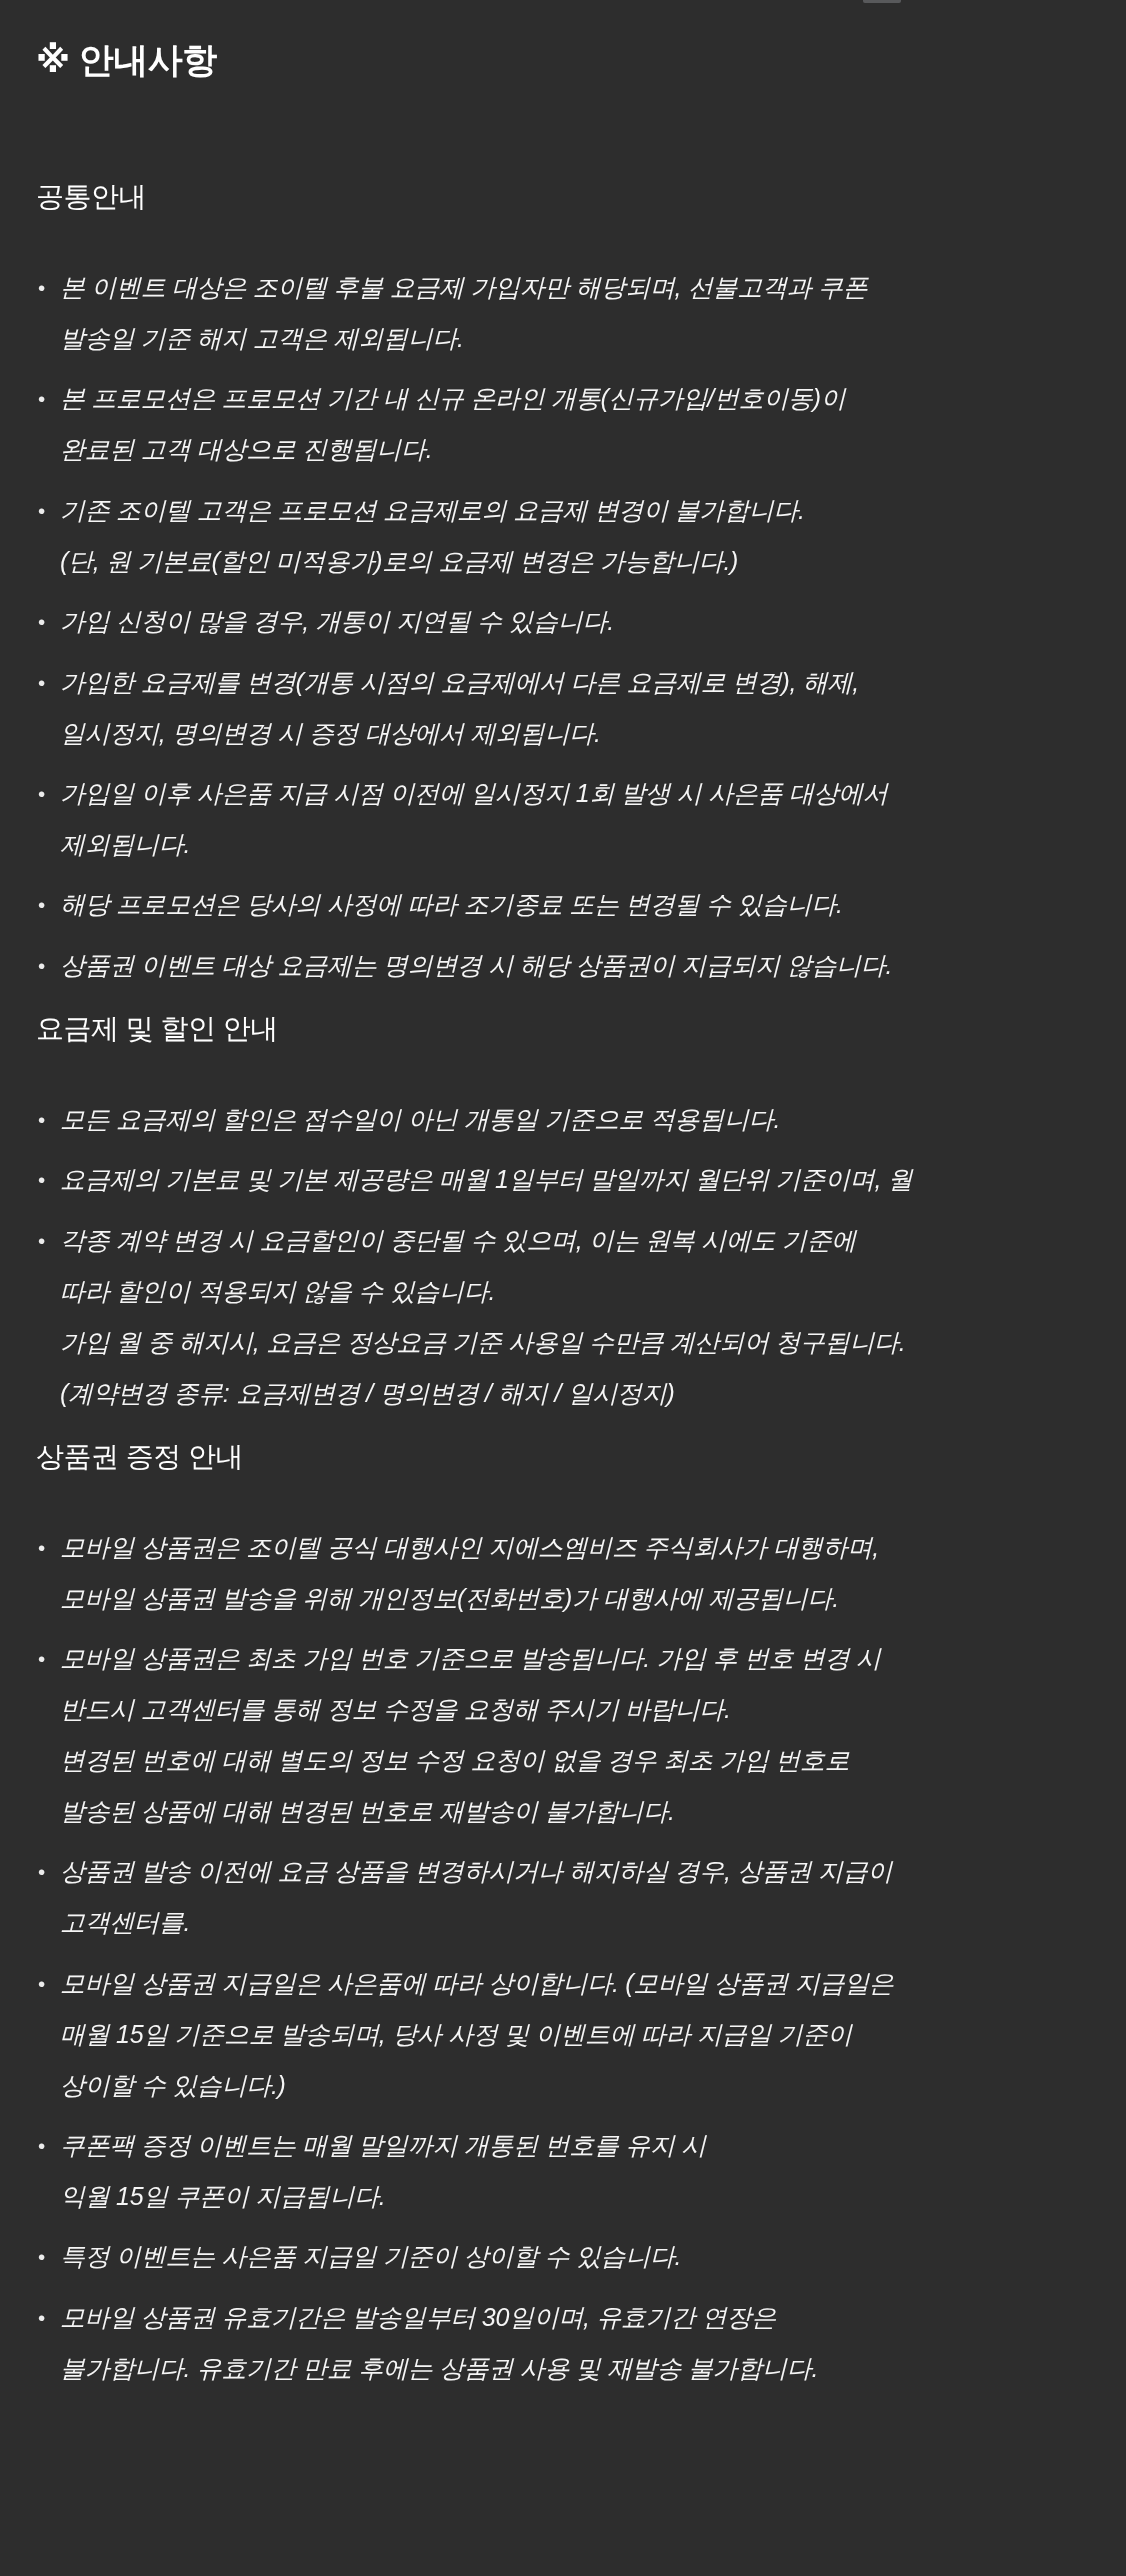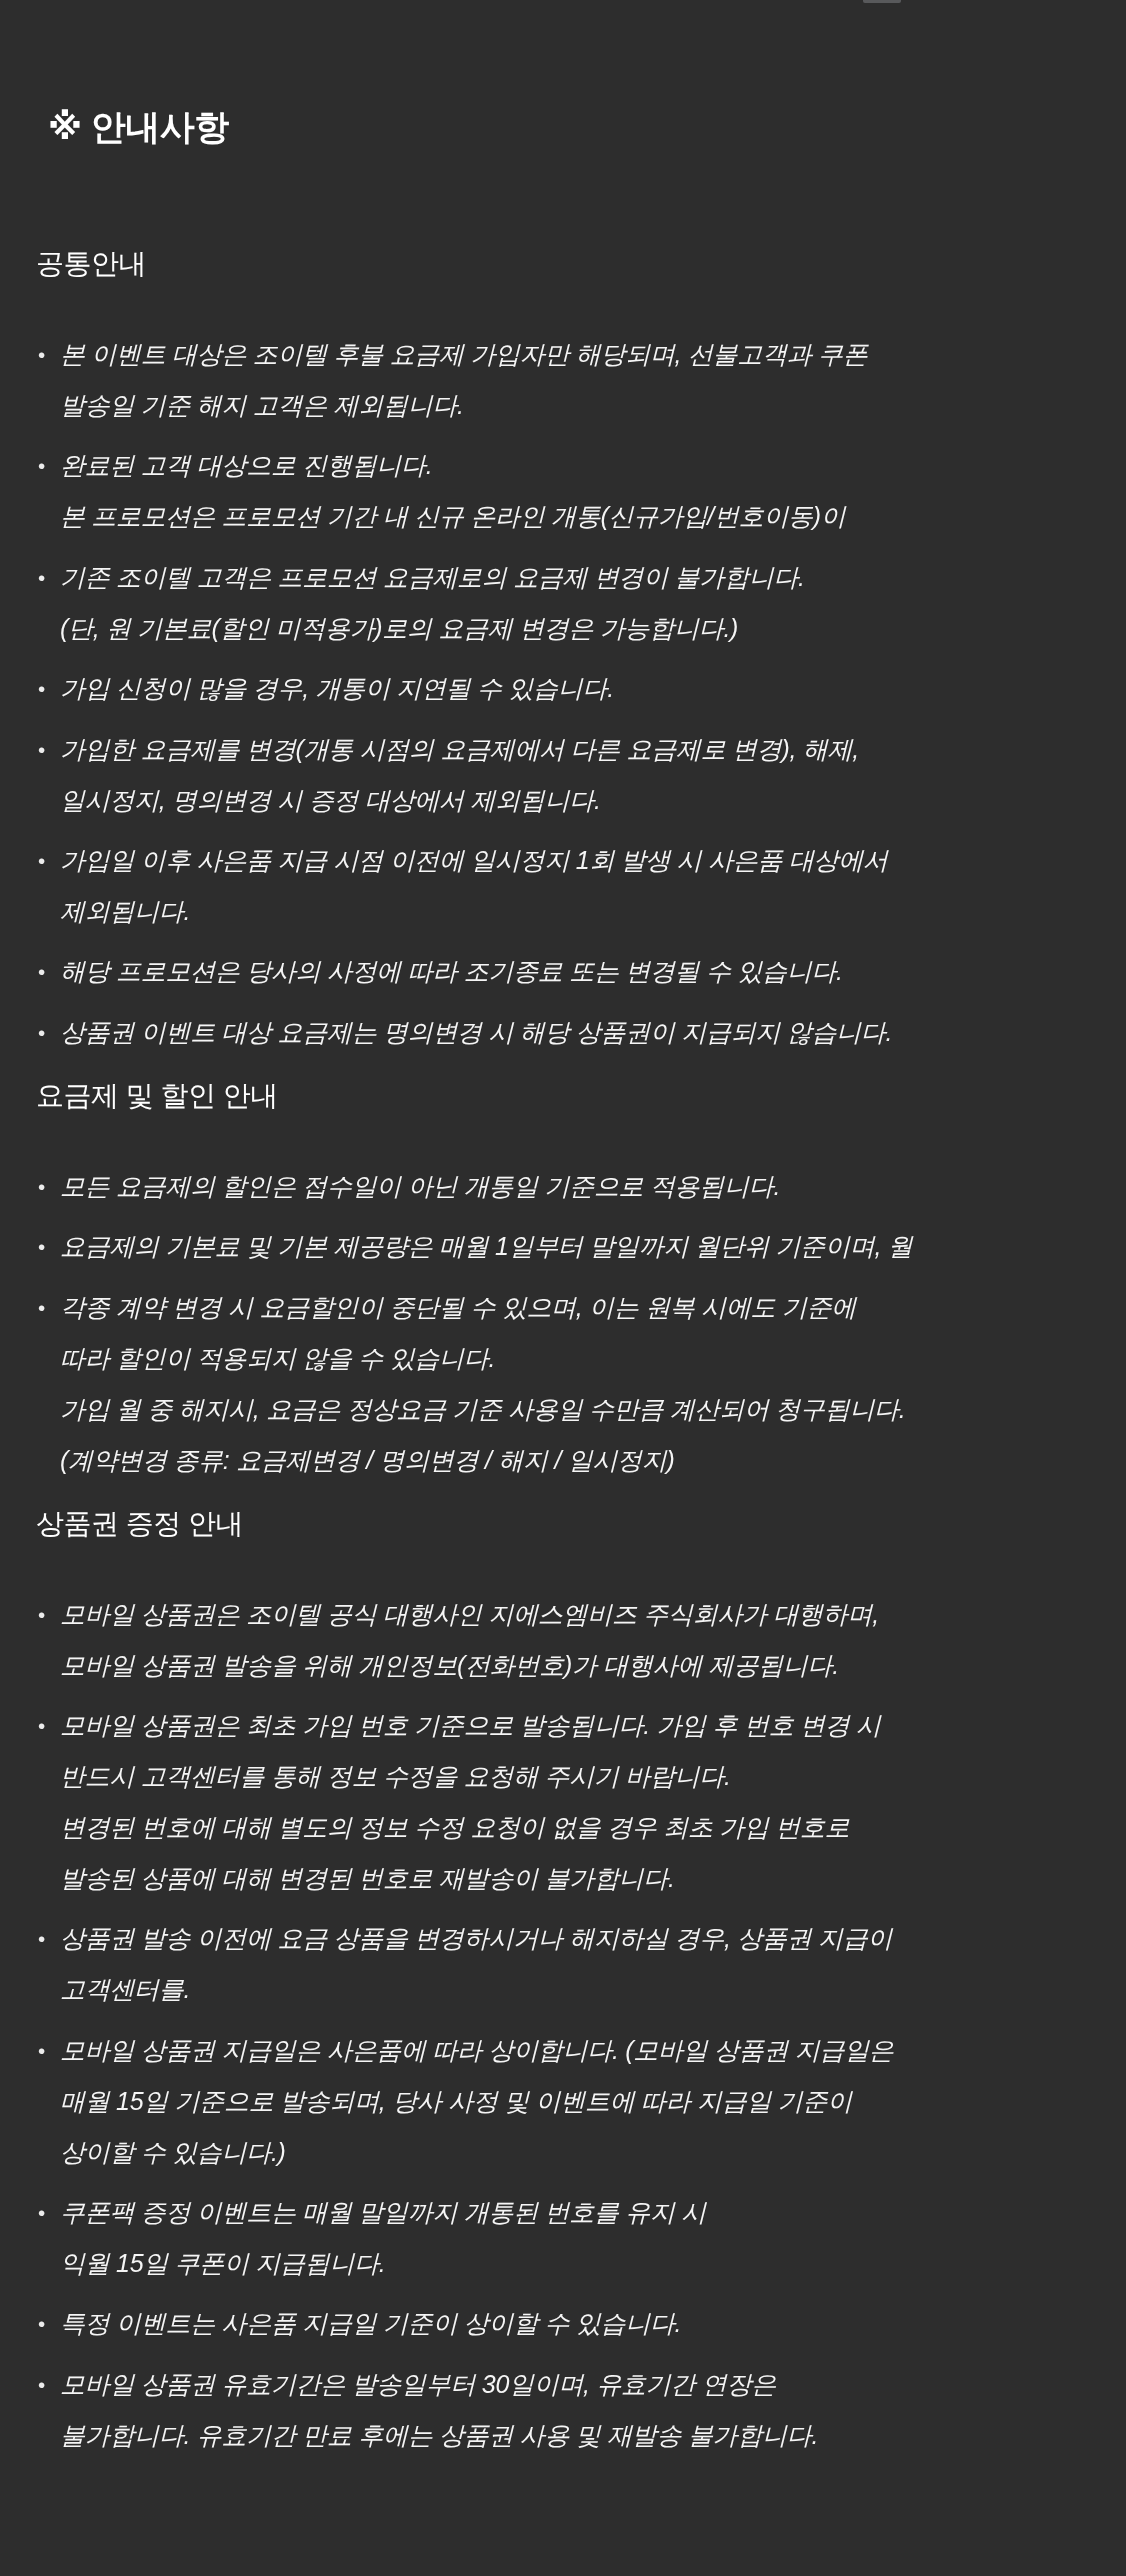--- a/index.html
+++ b/index.html
@@ -23,22 +23,22 @@
   .top-sliver {
     position: absolute;
     top: 0;
     left: 863px;
     width: 38px;
     height: 2.8px;
     background: #58595b;
     border-radius: 0 0 1.9px 1.9px;
   }
   .page-title {
-    margin: 12px;
-    padding: 93px 0 0 36px;
+    margin: 0;
+    padding: 38px 0 0 36px;
     font-size: 35px;
     line-height: 43px;
     font-weight: 700;
     color: #ffffff;
     letter-spacing: -0.5px;
   }
   .section { margin: 0; }
   .section-heading {
     margin: 19px 0 47px 36px;
     font-size: 28px;
@@ -85,22 +85,22 @@
       <section class="section">
         <h2 class="section-heading">공통안내</h2>
         <ul class="bullet-list">
           <li class="bullet-item">
             <span class="bullet-dot">•</span>
             <div class="item-line">본 이벤트 대상은 조이텔 후불 요금제 가입자만 해당되며, 선불고객과 쿠폰</div>
             <div class="item-line">발송일 기준 해지 고객은 제외됩니다.</div>
           </li>
           <li class="bullet-item">
             <span class="bullet-dot">•</span>
+            <div class="item-line">본 프로모션은 프로모션 기간 내 신규 온라인 개통(신규가입/번호이동)이</div>
             <div class="item-line">완료된 고객 대상으로 진행됩니다.</div>
-            <div class="item-line">본 프로모션은 프로모션 기간 내 신규 온라인 개통(신규가입/번호이동)이</div>
           </li>
           <li class="bullet-item">
             <span class="bullet-dot">•</span>
             <div class="item-line">기존 조이텔 고객은 프로모션 요금제로의 요금제 변경이 불가합니다.</div>
             <div class="item-line">(단, 원 기본료(할인 미적용가)로의 요금제 변경은 가능합니다.)</div>
           </li>
           <li class="bullet-item">
             <span class="bullet-dot">•</span>
             <div class="item-line">가입 신청이 많을 경우, 개통이 지연될 수 있습니다.</div>
           </li>

